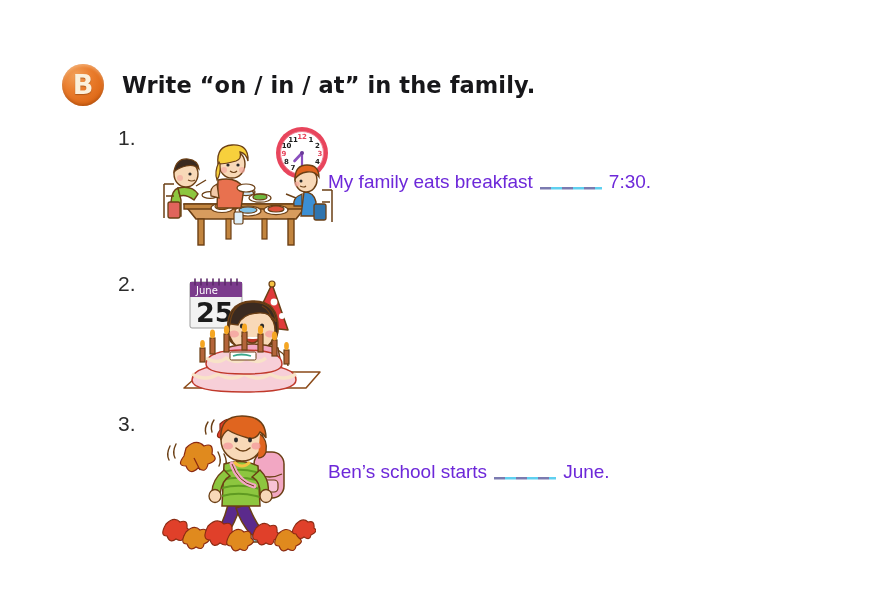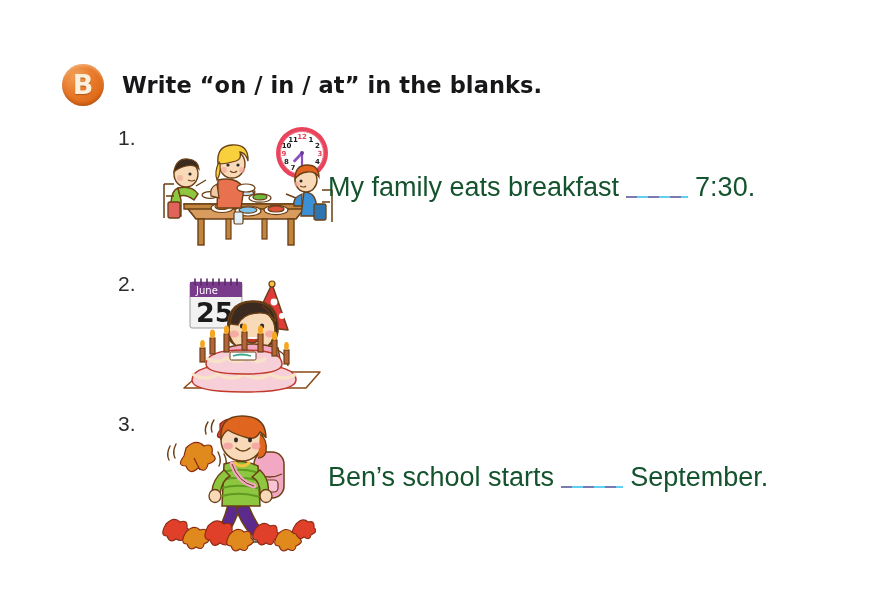--- a/index.html
+++ b/index.html
@@ -74,22 +74,22 @@
   }
 
   .art {
     position: absolute;
     left: 38px;
     top: 0;
   }
 
   .sentence {
     position: absolute;
-    font-size: 27px;
-    color: #14532d;
+    font-size: 19px;
+    color: #6d28d9;
     white-space: nowrap;
     font-family: "Liberation Sans", sans-serif;
   }
   #sentence-1 { left: 210px; top: 44px; }
   #sentence-2 { left: 210px; top: 48px; }
   #sentence-3 { left: 210px; top: 48px; }
 
   .blank {
     display: inline-block;
     width: 62px;
@@ -109,21 +109,21 @@
   .scene { position: relative; }
   .scene svg { display: block; }
 </style>
 </head>
 <body>
 
 <div id="exercise-header">
   <div id="section-badge">
     <span>B</span>
   </div>
-  <div id="instruction-text">Write “on / in / at” in the blanks.</div>
+  <div id="instruction-text">Write “on / in / at” in the family.</div>
 </div>
 
 <div class="question-row" id="question-row-1">
   <div class="question-number">1.</div>
 
   <div class="art">
     <div class="scene">
       <svg width="185" height="125" viewBox="0 0 185 125">
 
         <g>
@@ -393,15 +393,15 @@
           <path d="M74 122 q8 -8 14 -2 q8 -3 7 6 q6 4 -3 8 q-1 7 -8 3 q-6 5 -9 -3 q-8 0 -1 -12 z" fill="#e08a1e" stroke="#8b2a12" stroke-width="1.1"></path>
           <path d="M100 116 q8 -8 14 -2 q8 -3 7 6 q6 4 -3 8 q-1 7 -8 3 q-6 5 -9 -3 q-8 0 -1 -12 z" fill="#e0402a" stroke="#8b2a12" stroke-width="1.1"></path>
           <path d="M122 122 q8 -8 14 -2 q8 -3 7 6 q6 4 -3 8 q-1 7 -8 3 q-6 5 -9 -3 q-8 0 -1 -12 z" fill="#e08a1e" stroke="#8b2a12" stroke-width="1.1"></path>
           <path d="M140 112 q7 -7 12 -2 q7 -2 6 6 q5 3 -3 7 q-1 6 -7 2 q-5 4 -8 -3 q-7 0 0 -10 z" fill="#e0402a" stroke="#8b2a12" stroke-width="1.1"></path>
         </g>
       </svg>
     </div>
   </div>
 
   <div class="sentence" id="sentence-3">
-    <span>Ben’s school starts</span><span class="blank"></span><span>September.</span>
+    <span>Ben’s school starts</span><span class="blank"></span><span>June.</span>
   </div>
 </div>
 
 </body></html>

